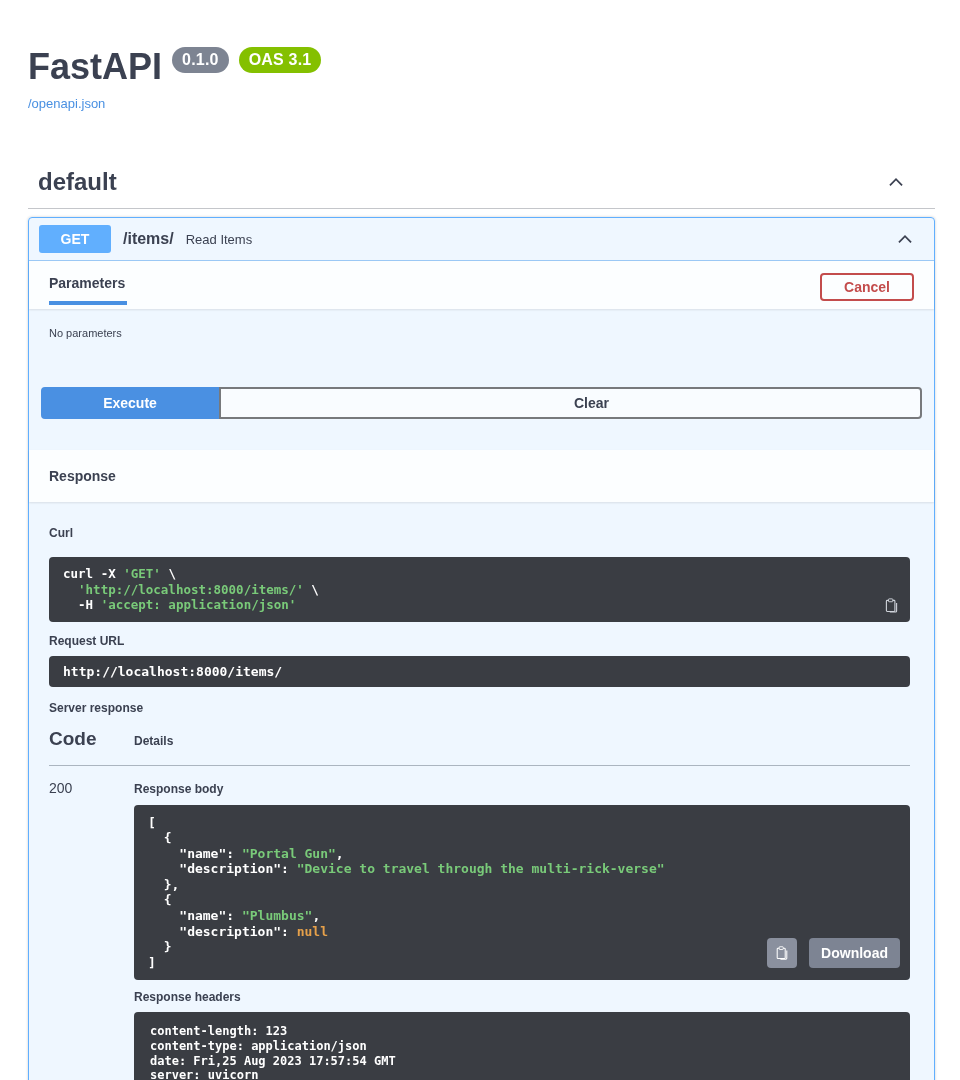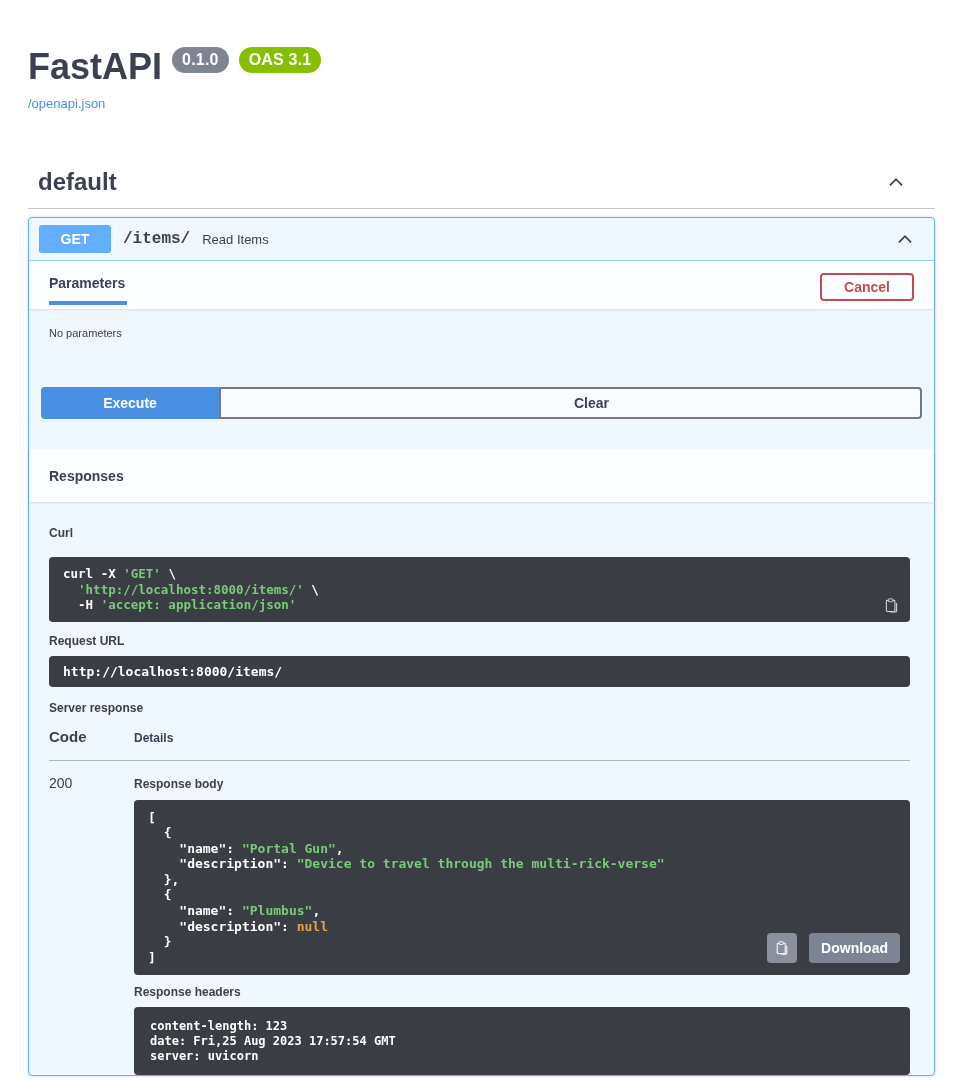--- a/index.html
+++ b/index.html
@@ -22,21 +22,21 @@
   
   .tag-section { margin-top:56px; }
   .tag-header { display:flex; justify-content:space-between; align-items:center; padding:0 28px 12px 10px; border-bottom:1px solid rgba(59,65,81,.3); cursor:pointer; }
   .tag-title { font-size:24px; margin:0; font-weight:700; color:#3b4151; }
   .chevron { display:inline-flex; cursor:pointer; }
 
   
   .opblock { margin-top:8px; border:1px solid #61affe; border-radius:4px; background:rgba(97,175,254,.1); box-shadow:0 0 3px rgba(0,0,0,.19); }
   .opblock-summary { display:flex; align-items:center; padding:7px 10px; border-bottom:1px solid #9cc9f6; cursor:pointer; }
   .method-badge { background:#61affe; color:#fff; font-weight:700; font-size:14px; width:72px; padding:6px 0; text-align:center; border-radius:3px; }
-  .op-path { font-family:Liberation Mono, monospace; font-weight:700; font-size:16px; margin-left:12px; color:#3b4151; }
+  .op-path { font-family:Liberation Sans, sans-serif; font-weight:700; font-size:16px; margin-left:12px; color:#3b4151; }
   .op-summary { font-size:13px; margin-left:12px; color:#3b4151; }
   .opblock-summary .chevron { margin-left:auto; margin-right:8px; }
 
   .section-header { background:rgba(255,255,255,.8); box-shadow:0 1px 2px rgba(0,0,0,.1);gap:20px; }
   .params-header { display:flex; justify-content:space-between; align-items:flex-start; padding:10px 20px 0 20px; height:48px; }
   .tab { font-size:14px; font-weight:700; color:#3b4151; padding:4px 2px 10px 0; border-bottom:4px solid #4990e2; cursor:pointer; }
   .btn { font-family:"Liberation Sans", sans-serif; cursor:pointer; }
   .btn.cancel { background:transparent; border:2px solid #c34c4c; color:#c34c4c; font-weight:700; font-size:14px; border-radius:4px; padding:4px 22px; margin-top:2px; }
 
   .no-params { padding:18px 20px 0; font-size:11px; color:#3b4151; }
@@ -57,21 +57,21 @@
   .tok-str { color:#79ca79; }
   .tok-null { color:#e5a04a; }
   .copy-glyph { position:absolute; right:10px; bottom:8px; cursor:pointer; display:inline-flex; }
 
   .requrl-label { padding-top:12px; padding-bottom:8px; }
   .url-block { padding:8px 14px; font-size:13px; font-weight:700; line-height:15px; }
 
   .servresp-label { padding-top:14px; }
   .rt-head { display:flex; align-items:baseline; padding:13px 0 15px; border-bottom:1px solid rgba(89,99,115,.45); }
   .col-code { width:85px; }
-  .rt-head .col-code { font-size:15px; font-weight:700; }
+  .rt-head .col-code { font-size:19px; font-weight:700; }
   .rt-head .col-details { font-size:12px; font-weight:700; }
   .rt-row { display:flex; padding-top:14px; }
   .rt-row .col-code { font-size:14px; }
   .col-details { flex:1; }
   .respbody-label { padding-bottom:9px; padding-top:2px; }
   .body-block { padding:10px 14px; font-size:13px; line-height:15.6px; font-weight:600; }
   .block-actions { position:absolute; right:10px; bottom:12px; display:flex; gap:12px; }
   .copy-btn { width:30px; height:30px; background:#8a909e; border:none; border-radius:4px; display:flex; align-items:center; justify-content:center; cursor:pointer; }
   .download-btn { background:#7d8493; color:#fff; border:none; border-radius:4px; font-weight:700; font-size:14px; padding:0 12px; height:30px; cursor:pointer; }
 
@@ -125,21 +125,21 @@
       <div class="opblock-body">
         <div class="no-params">No parameters</div>
 
         <div class="execute-row">
           <button class="btn execute">Execute</button>
           <button class="btn clear">Clear</button>
         </div>
         <div class="execute-pad"></div>
 
         <div class="section-header responses-band">
-          <span>Responses</span>
+          <span>Response</span>
         </div>
 
         <div class="responses-inner">
 
           <div class="block-label curl-label">Curl</div>
           <div class="code-block curl-block">
             <div class="code-line"><span>curl -X </span><span class="tok-str">'GET'</span><span> \</span></div>
             <div class="code-line"><span>  </span><span class="tok-str">'http://localhost:8000/items/'</span><span> \</span></div>
             <div class="code-line"><span>  -H </span><span class="tok-str">'accept: application/json'</span></div>
             <span class="copy-glyph">
@@ -187,20 +187,21 @@
                           <path d="M16 7 v9.5 a1.2 1.2 0 0 1 -1.2 1.2 H8" fill="none" stroke="#ffffff" stroke-width="1.3"></path>
                         </svg>
                     </button>
                     <button class="download-btn">Download</button>
                   </div>
                 </div>
 
                 <div class="block-label respheaders-label">Response headers</div>
                 <div class="code-block headers-block">
                   <div class="code-line">content-length: 123</div>
+                  <div class="code-line">content-type: application/json</div>
                   <div class="code-line">date: Fri,25 Aug 2023 17:57:54 GMT</div>
                   <div class="code-line">server: uvicorn</div>
                 </div>
 
               </div>
             </div>
           </div>
 
         </div>
       </div>

